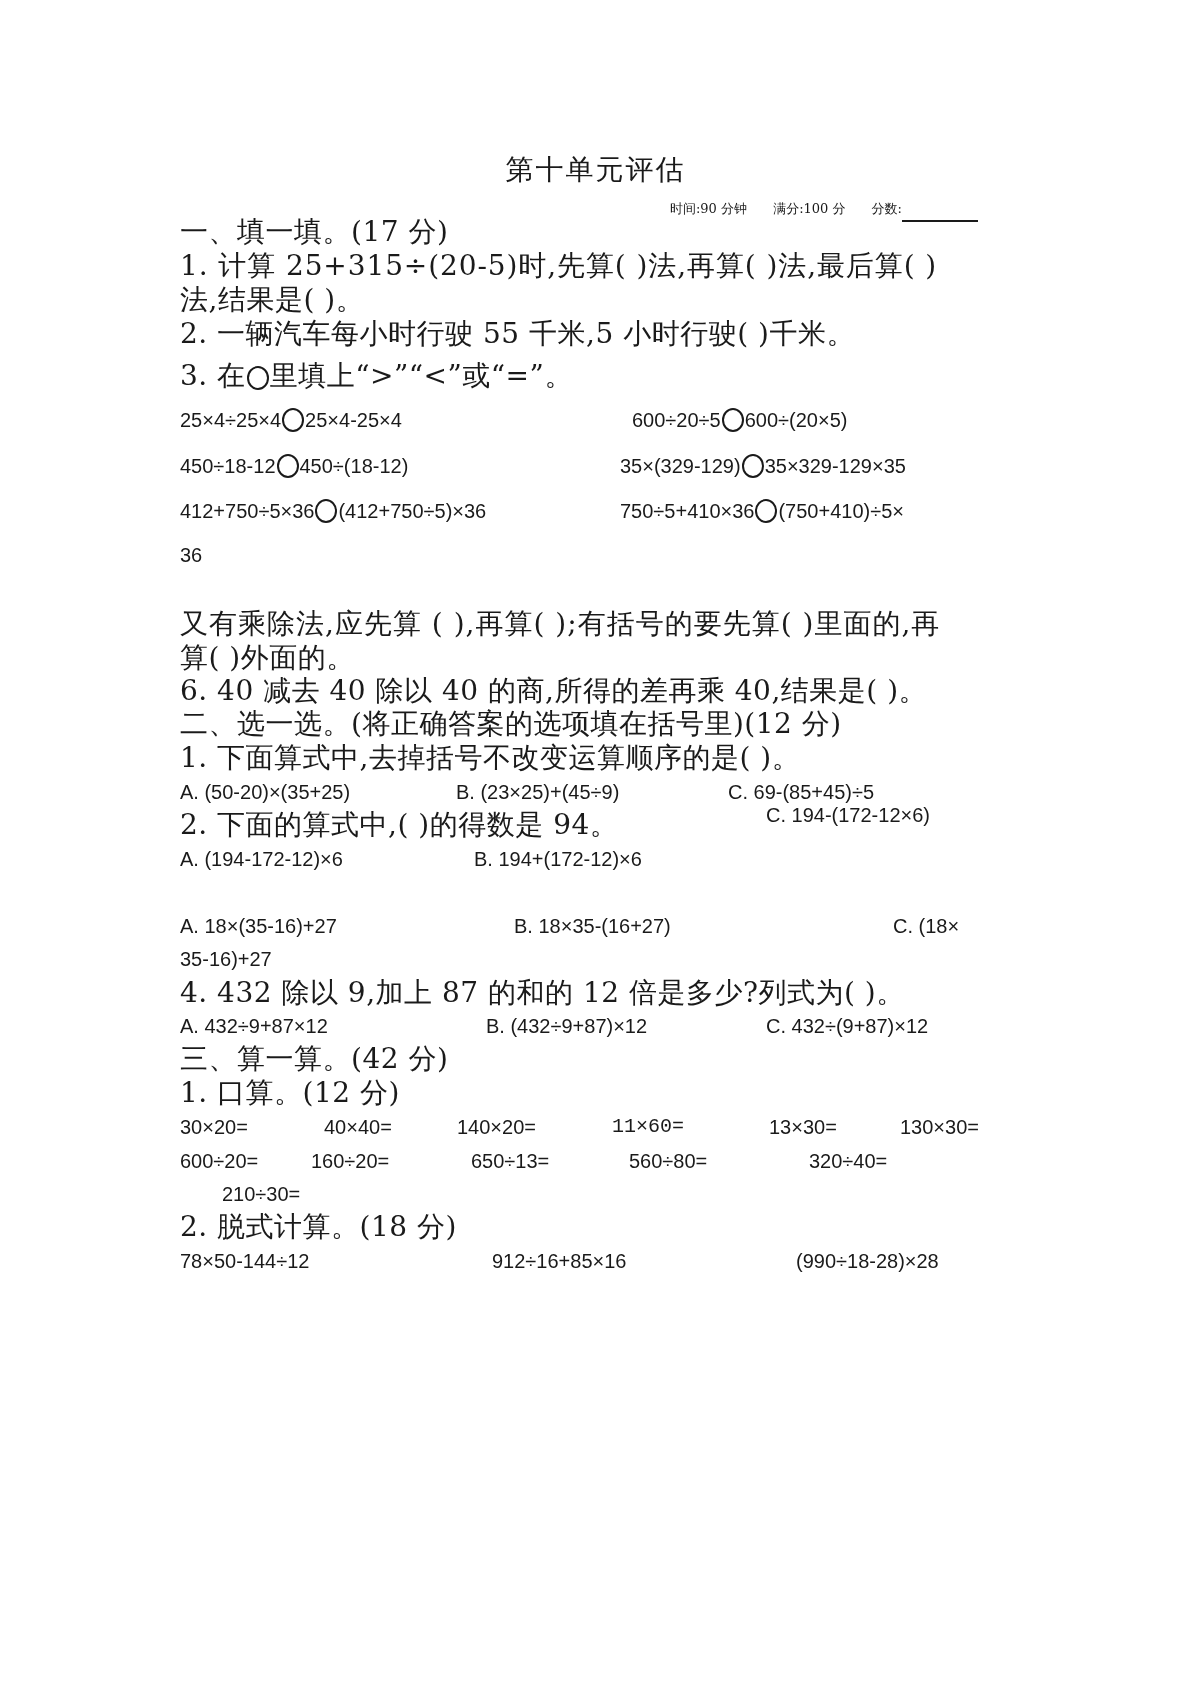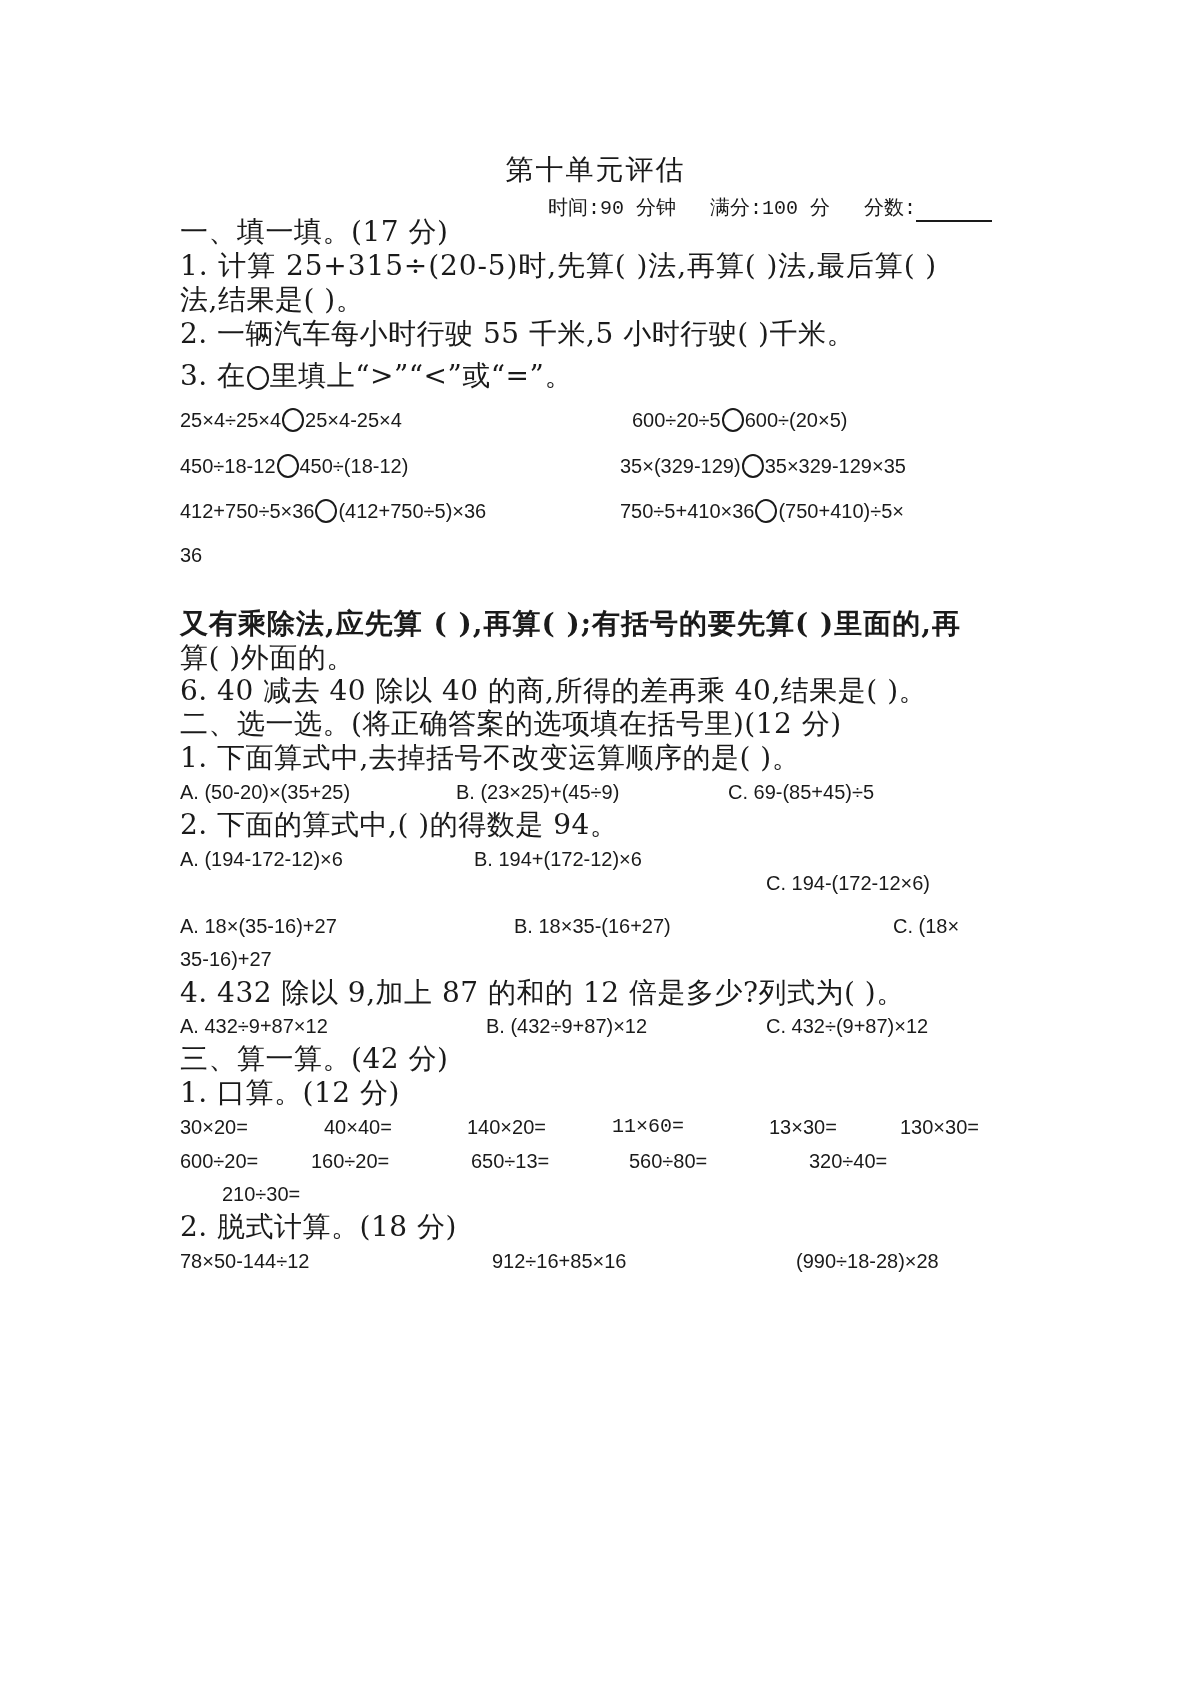--- a/index.html
+++ b/index.html
@@ -24,26 +24,25 @@
       position: absolute;
       left: 0; width: 1191px;
       top: 152px;
       text-align: center;
       font-size: 28px;
       letter-spacing: 2px;
       line-height: 36px;
     }
     .meta {
       position: absolute;
-      right: 172px;
+      right: 186px;
       top: 196px;
-      font-size: 20px;
+      font-size: 13px;
       line-height: 26px;
       white-space: nowrap;
-      font-family: Liberation Mono, monospace;
     }
     .meta span { margin-left: 22px; }
     .meta span:first-child { margin-left: 0; }
     .score-line {
       display: inline-block;
       width: 76px;
       border-bottom: 2px solid #1a1a1a;
       height: 20px;
       vertical-align: bottom;
     }
@@ -109,51 +108,51 @@
   </div>
 
   <div class="col" style="left:180px; top:498px;">
     <span>412+750÷5×36</span><span class="circle"></span><span>(412+750÷5)×36</span>
   </div>
   <div class="col" style="left:620px; top:498px;">
     <span>750÷5+410×36</span><span class="circle"></span><span>(750+410)÷5×</span>
   </div>
   <div class="col" style="left:180px; top:542px;">36</div>
 
-  <div class="line" style="top:611px; letter-spacing:1px;font-weight:bold;">又有乘除法,应先算 (          ),再算(          );有括号的要先算(      )里面的,再</div>
+  <div class="line" style="top:611px; letter-spacing:1px;">又有乘除法,应先算 (          ),再算(          );有括号的要先算(      )里面的,再</div>
   <div class="line" style="top:645px;">算(      )外面的。</div>
   <div class="line" style="top:678px;">6.  40 减去 40 除以 40 的商,所得的差再乘 40,结果是(            )。</div>
 
   <div class="line" style="top:711px;">二、选一选。(将正确答案的选项填在括号里)(12 分)</div>
   <div class="line" style="top:745px;">1.  下面算式中,去掉括号不改变运算顺序的是(      )。</div>
   <div class="col" style="left:180px; top:779px;">A.  (50-20)×(35+25)</div>
   <div class="col" style="left:456px; top:779px;">B.  (23×25)+(45÷9)</div>
   <div class="col" style="left:728px; top:779px;">C.  69-(85+45)÷5</div>
 
   <div class="line" style="top:812px;">2.  下面的算式中,(      )的得数是 94。</div>
   <div class="col" style="left:180px; top:846px;">A.  (194-172-12)×6</div>
   <div class="col" style="left:474px; top:846px;">B.  194+(172-12)×6</div>
-  <div class="col" style="left:766px; top:870px;text-align:right;">C.  194-(172-12×6)</div>
+  <div class="col" style="left:766px; top:802px;text-align:right;">C.  194-(172-12×6)</div>
 
   <div class="col" style="left:180px; top:913px;">A.  18×(35-16)+27</div>
   <div class="col" style="left:514px; top:913px;">B.  18×35-(16+27)</div>
   <div class="col" style="left:893px; top:913px;">C.  (18×</div>
   <div class="col" style="left:180px; top:946px;">35-16)+27</div>
 
   <div class="line" style="top:980px;">4.  432 除以 9,加上 87 的和的 12 倍是多少?列式为(      )。</div>
   <div class="col" style="left:180px; top:1013px;">A.  432÷9+87×12</div>
   <div class="col" style="left:474px; top:1013px;margin-left:12px;">B.  (432÷9+87)×12</div>
   <div class="col" style="left:766px; top:1013px;">C.  432÷(9+87)×12</div>
 
   <div class="line" style="top:1046px;">三、算一算。(42 分)</div>
   <div class="line" style="top:1080px;">1.  口算。(12 分)</div>
 
   <div class="col" style="left:180px; top:1114px;">30×20=</div>
   <div class="col" style="left:324px; top:1114px;">40×40=</div>
-  <div class="col" style="left:467px; top:1114px;">140×20=</div>
+  <div class="col" style="left:457px; top:1114px;">140×20=</div>
   <div class="col" style="left:612px; top:1114px;font-family:Liberation Mono, monospace;">11×60=</div>
   <div class="col" style="left:769px; top:1114px;">13×30=</div>
   <div class="col" style="left:900px; top:1114px;">130×30=</div>
 
   <div class="col" style="left:180px; top:1148px;">600÷20=</div>
   <div class="col" style="left:311px; top:1148px;">160÷20=</div>
   <div class="col" style="left:471px; top:1148px;">650÷13=</div>
   <div class="col" style="left:629px; top:1148px;">560÷80=</div>
   <div class="col" style="left:809px; top:1148px;">320÷40=</div>
 

